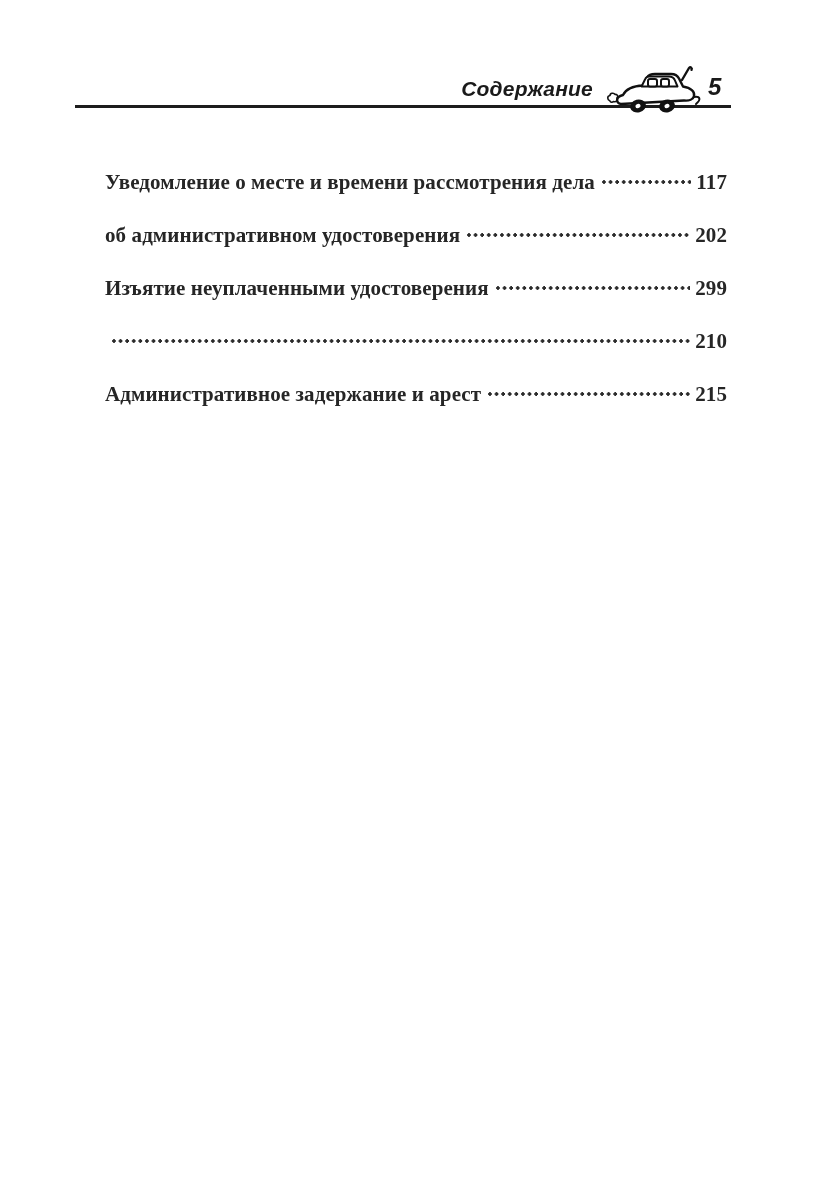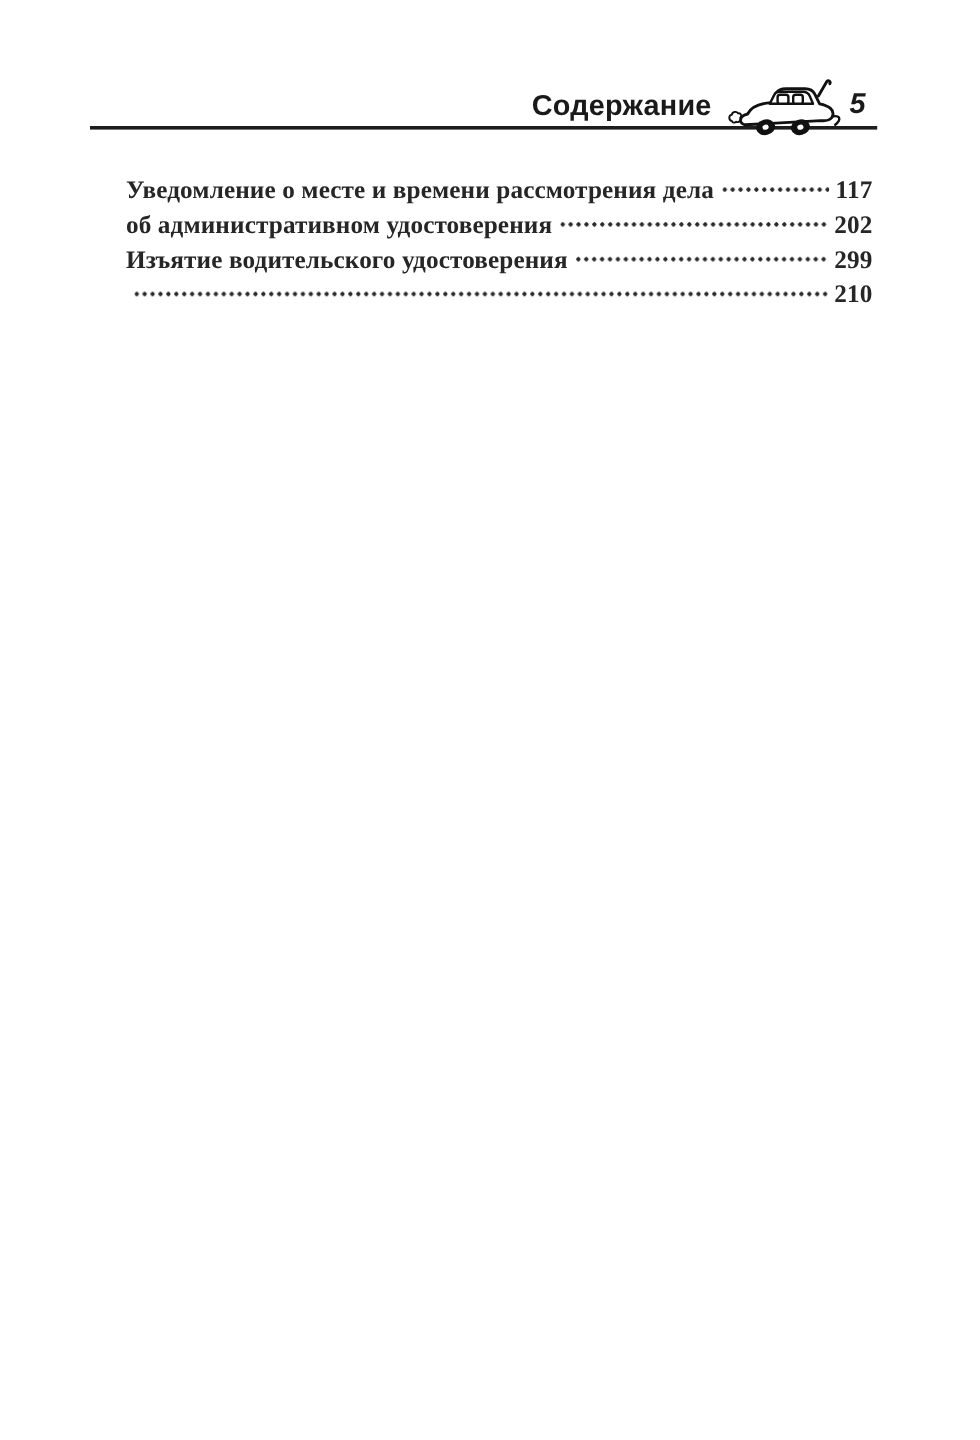--- a/index.html
+++ b/index.html
@@ -10,22 +10,22 @@
     font-family: "Liberation Serif", serif;
     overflow: hidden;
   }
   .page { position: absolute; inset: 0; }
 
   
   .running-title {
     position: absolute;
     top: 77px; right: 224px;
     font-family: "Liberation Sans", sans-serif;
-    font-weight: 700; 
-    font-size: 24px; line-height: 24px;
+    font-weight: 700; font-style: italic;
+    font-size: 21px; line-height: 24px;
     color: #1a1a1a; letter-spacing: 0.2px;
     white-space: nowrap;
   }
   .page-number {
     position: absolute;
     top: 74px; left: 708px;
     font-family: "Liberation Sans", sans-serif;
     font-weight: 700; font-style: italic;
     font-size: 24px; line-height: 26px;
     color: #1a1a1a;
@@ -46,20 +46,21 @@
     color: #262626;
   }
   .toc-line {
     display: flex;
     align-items: baseline;
     height: 29px;
     font-size: 21px;
     font-weight: 700;
     line-height: 29px;
     letter-spacing: 0.1px;
+    margin-top: 24px;
   }
   .toc-text { white-space: nowrap; }
   .leader { flex: 1 1 auto; position: relative; min-width: 14px; }
   .leader::after {
     content: "";
     position: absolute;
     left: 7px; right: 5px; bottom: 5px;
     height: 4px;
     background-image: radial-gradient(circle at 2px 2px, #2b2b2b 1.55px, rgba(0,0,0,0) 1.95px);
     background-size: 6.6px 4px;
@@ -107,23 +108,28 @@
         <span class="toc-text">Уведомление о месте и времени рассмотрения дела</span>
         <span class="leader"></span>
         <span class="toc-page">117</span>
       </div>
       <div class="toc-line">
         <span class="toc-text">об административном удостоверения</span>
         <span class="leader"></span>
         <span class="toc-page">202</span>
       </div>
       <div class="toc-line">
-        <span class="toc-text">Изъятие водительского удостоверения</span>
+        <span class="toc-text">Изъятие неуплаченными удостоверения</span>
         <span class="leader"></span>
         <span class="toc-page">299</span>
       </div>
       <div class="toc-line">
         <span class="leader"></span>
         <span class="toc-page">210</span>
       </div>
+      <div class="toc-line">
+        <span class="toc-text">Административное задержание и арест</span>
+        <span class="leader"></span>
+        <span class="toc-page">215</span>
+      </div>
     </div>
 
 </div>
 
 </body></html>

